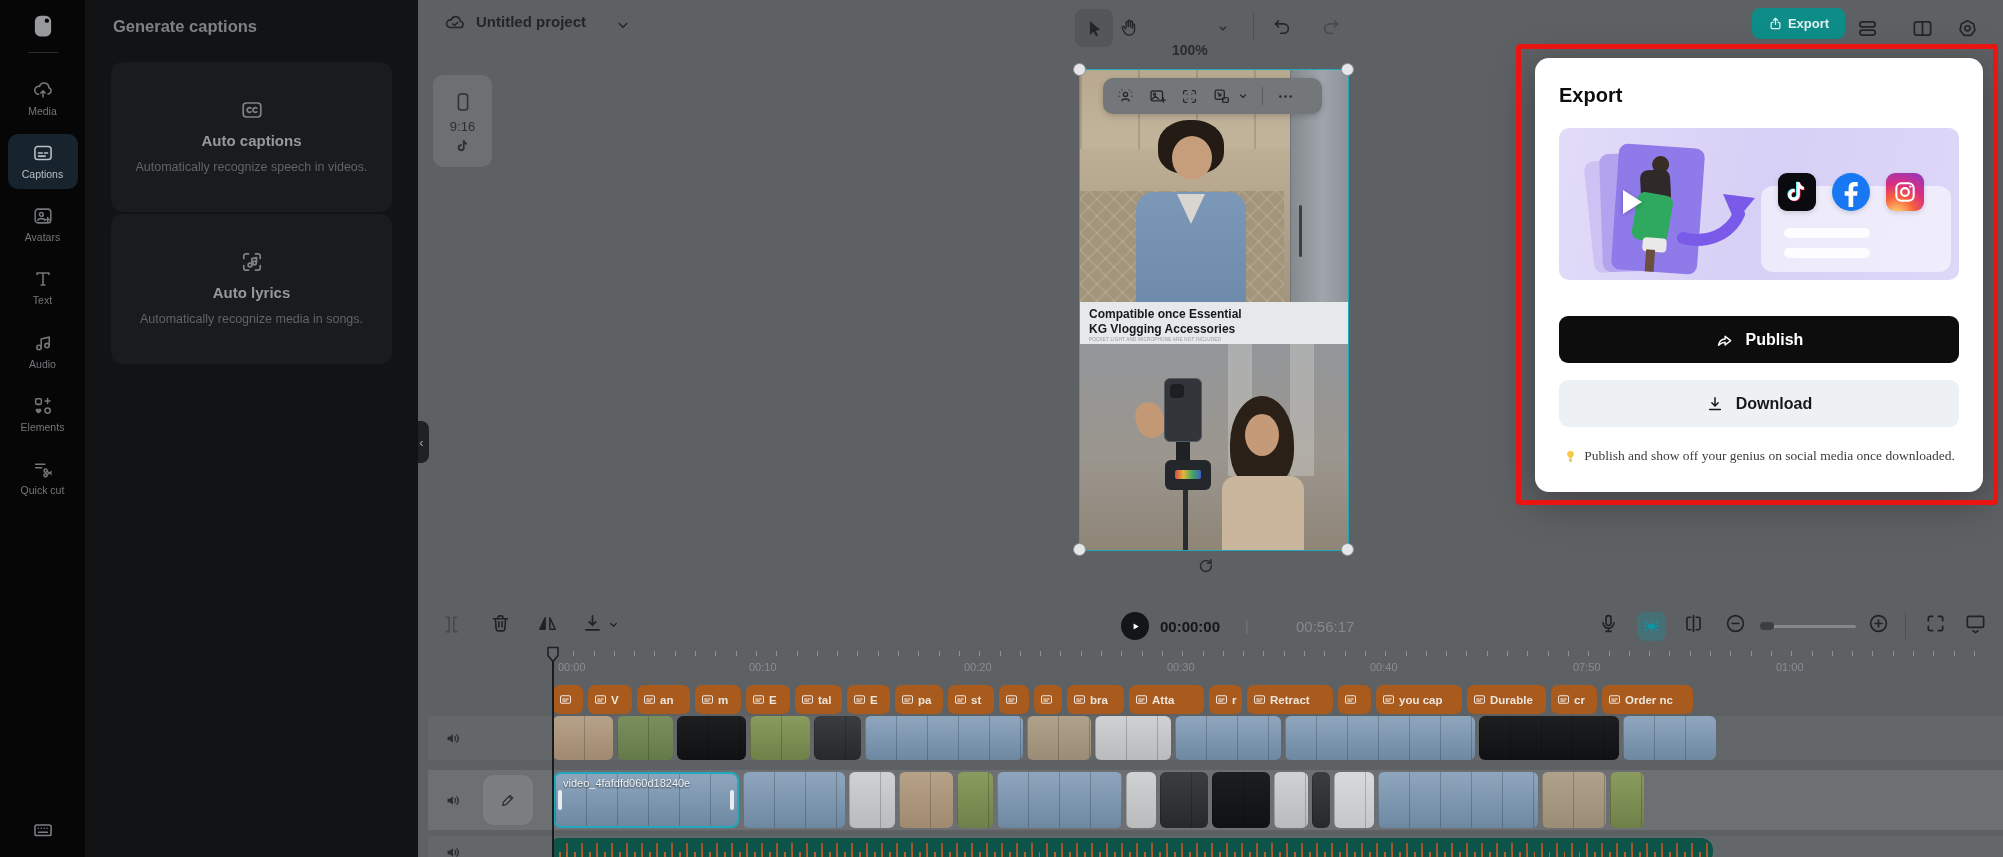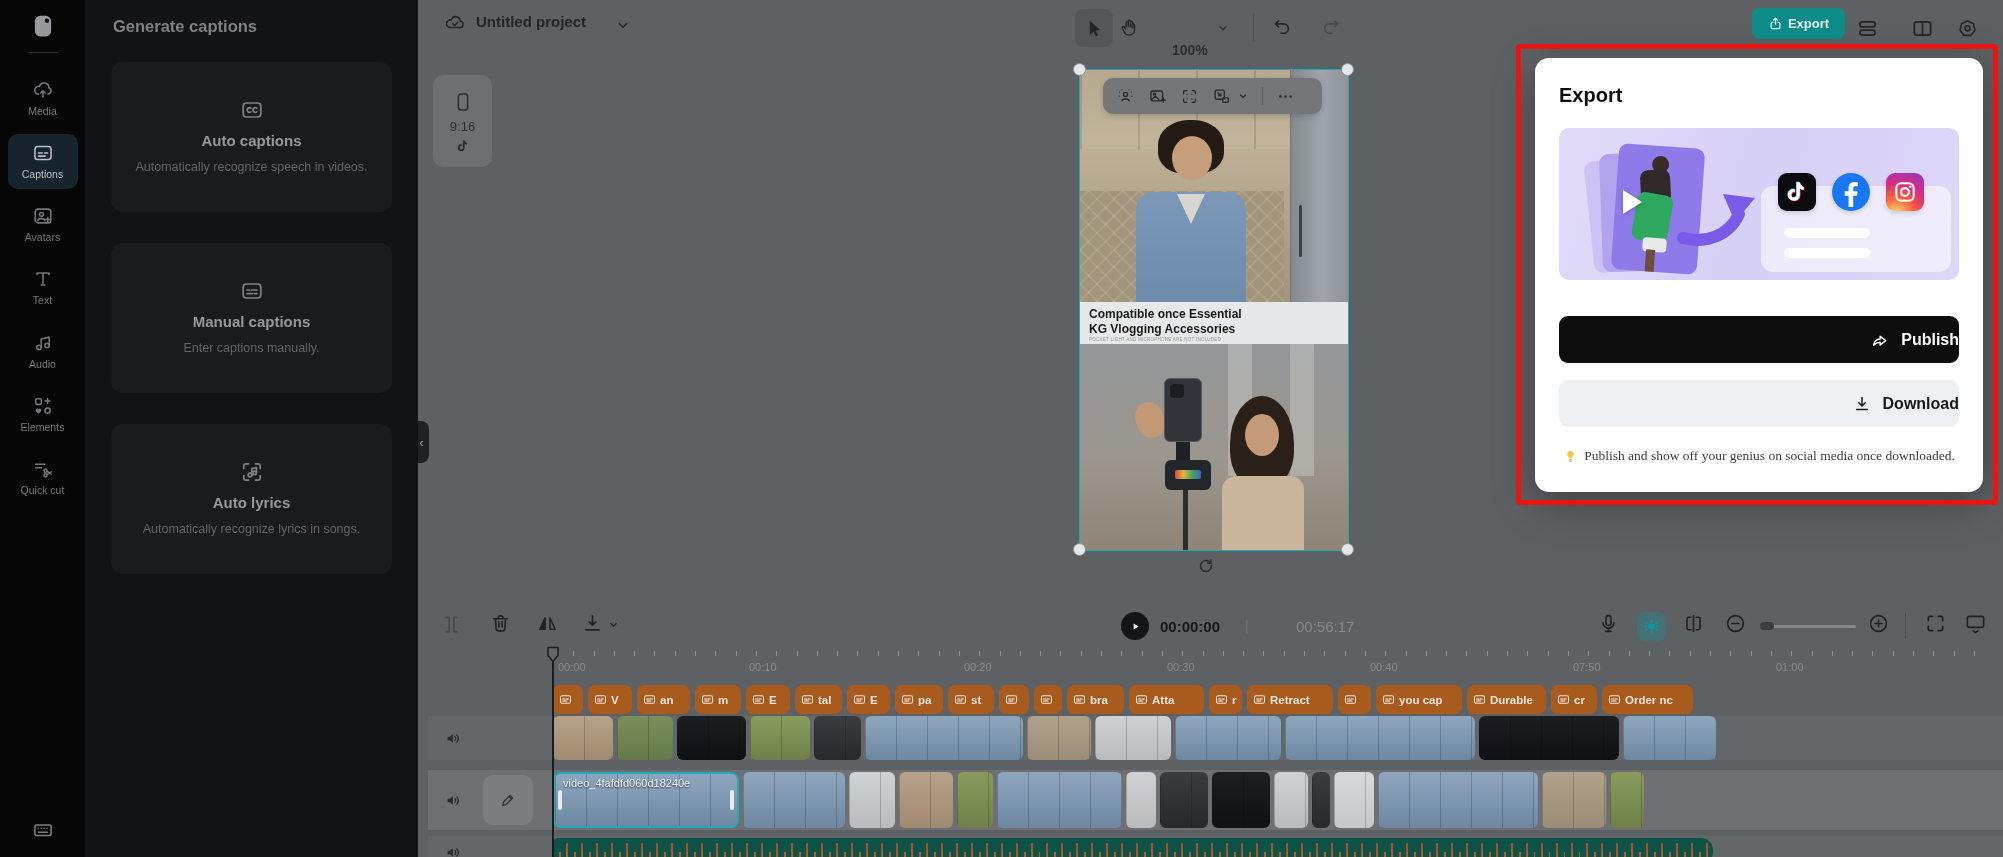--- a/index.html
+++ b/index.html
@@ -14,21 +14,21 @@
   #logo{margin-top:12px;color:#97999d;}
   #rail-divider{width:30px;height:1px;background:#2a2c2e;margin:14px 0 10px 0;}
   .rail-item{width:70px;display:flex;flex-direction:column;align-items:center;gap:4px;padding:8px 0;margin-top:8px;border-radius:10px;color:#737679;cursor:pointer;}
   .rail-item .rlb{font-size:10.5px;line-height:1.25;text-align:center;max-width:56px;}
   .rail-item.active{background:#17242e;color:#b9bfc5;}
   #rail-kbd{margin-top:auto;margin-bottom:16px;color:#7b7e82;}
 
   
   #panel{left:85px;top:0;width:333px;height:857px;background:#121314;z-index:4;}
   #panel-title{position:absolute;left:28px;top:17px;font-size:16.5px;font-weight:700;color:#7e8185;}
-  #cards{position:absolute;left:26px;top:62px;width:281px;display:flex;flex-direction:column;gap:31px;}
+  #cards{position:absolute;left:26px;top:62px;width:281px;display:flex;flex-direction:column;gap:2px;}
   .card{background:#1a1b1d;border-radius:12px;height:150px;display:flex;flex-direction:column;align-items:center;justify-content:center;padding:0 22px;cursor:pointer;}
   .card .cic{color:#7f8286;margin-bottom:10px;}
   .card .ctt{font-size:15px;font-weight:700;color:#95989c;margin-bottom:9px;}
   .card .cds{font-size:12.5px;color:#606367;text-align:center;line-height:1.5;}
 
   
   .tb-ic{color:#232527;}
   #project-title{left:476px;top:13px;font-size:15px;font-weight:700;color:#232527;}
   #cursor-tool{left:1075px;top:9px;width:38px;height:38px;border-radius:8px;background:rgba(0,0,0,.10);display:flex;align-items:center;justify-content:center;}
   #hand-tool{left:1119px;top:17px;}
@@ -134,21 +134,21 @@
   #sc-front .p-garment{position:absolute;left:20px;top:48px;width:36px;height:48px;border-radius:8px;background:#2fa95f;transform:rotate(6deg);}
   #sc-front .p-white{position:absolute;left:30px;top:92px;width:24px;height:14px;border-radius:4px;background:#e9e9e9;}
   #sc-front .p-leg{position:absolute;left:34px;top:104px;width:9px;height:26px;background:#6b4f3e;}
   #banner-play{position:absolute;left:64px;top:62px;width:0;height:0;border-left:19px solid #ffffff;border-top:12px solid transparent;border-bottom:12px solid transparent;filter:drop-shadow(0 1px 2px rgba(0,0,0,.25));z-index:3;}
   #social-panel{position:absolute;left:202px;top:58px;width:190px;height:86px;border-radius:12px;background:rgba(255,255,255,.55);}
   .pill{position:absolute;height:10px;border-radius:5px;background:rgba(255,255,255,.85);}
   .social{position:absolute;top:45px;width:38px;height:38px;border-radius:9px;display:flex;align-items:center;justify-content:center;box-shadow:0 2px 5px rgba(0,0,0,.15);}
   #tiktok-icon{left:219px;background:#0b0b0f;}
   #facebook-icon{left:273px;border-radius:50%;background:#1877f2;}
   #instagram-icon{left:327px;background:radial-gradient(circle at 28% 110%,#fdc468 8%,#f7603d 36%,#d92e7f 62%,#9b36b7 92%);}
-  .modal-btn{position:absolute;left:24px;width:400px;height:47px;border-radius:9px;display:flex;align-items:center;justify-content:flex-end;gap:12px;font-size:16px;font-weight:600;cursor:pointer;}
+  .modal-btn{position:absolute;left:24px;width:400px;height:47px;border-radius:9px;display:flex;align-items:center;justify-content:center;gap:12px;font-size:16px;font-weight:600;cursor:pointer;}
   #publish-btn{top:258px;background:#0d0d0e;color:#ffffff;}
   #download-btn{top:322px;background:#eef1f4;color:#17181a;}
   #export-tip{left:0;top:390px;width:448px;display:flex;align-items:center;justify-content:center;gap:6px;font-family:"Liberation Serif",serif;font-size:13.5px;color:#3c3c3c;}
 </style>
 </head>
 <body>
 
 <div id="stage">
 
   <nav id="rail" class="abs">
@@ -247,38 +247,28 @@
               <rect x="3.2" y="5" width="17.6" height="14" rx="3.2"></rect>
               <path d="M11 10.2a2.3 2.3 0 1 0 0 3.6M16.8 10.2a2.3 2.3 0 1 0 0 3.6"></path>
             </svg>
           </span>
           <div class="ctt">Auto captions</div>
           <div class="cds">Automatically recognize speech in videos.</div>
         </div>
         <div class="card">
           <span class="cic">
             <svg width="24" height="24" viewBox="0 0 24 24" fill="none" stroke="currentColor" stroke-width="1.7" stroke-linecap="round" stroke-linejoin="round">
-              <rect x="3.2" y="5" width="17.6" height="14" rx="3.2"></rect>
-              <path d="M7 11h2.4M11.4 11H17M7 14.6h5.6M14.6 14.6H17"></path>
-            </svg>
-          </span>
-          <div class="ctt">Manual captions</div>
-          <div class="cds">Enter captions manually.</div>
-        </div>
-        <div class="card">
-          <span class="cic">
-            <svg width="24" height="24" viewBox="0 0 24 24" fill="none" stroke="currentColor" stroke-width="1.7" stroke-linecap="round" stroke-linejoin="round">
               <path d="M8.5 3.8H6A2.2 2.2 0 0 0 3.8 6v2.5M15.5 3.8H18A2.2 2.2 0 0 1 20.2 6v2.5M3.8 15.5V18A2.2 2.2 0 0 0 6 20.2h2.5M20.2 15.5V18a2.2 2.2 0 0 1-2.2 2.2h-2.5"></path>
               <circle cx="10" cy="15" r="1.9"></circle>
               <path d="M11.9 15V8.6l4.6-1.1v5"></path>
               <circle cx="14.6" cy="12.9" r="1.7"></circle>
             </svg>
           </span>
           <div class="ctt">Auto lyrics</div>
-          <div class="cds">Automatically recognize lyrics in songs.</div>
+          <div class="cds">Automatically recognize media in songs.</div>
         </div>
       </div>
   </section>
   <div id="collapse-tab" class="abs">‹</div>
 
   <div class="abs tb-ic" style="left:444px;top:12px;">
     <svg width="22" height="22" viewBox="0 0 24 24" fill="none" stroke="currentColor" stroke-width="1.7" stroke-linecap="round" stroke-linejoin="round">
         <path d="M7 17a4.2 4.2 0 1 1 .9-8.3A5 5 0 0 1 17.7 10a3.5 3.5 0 0 1-.9 7H7z"></path>
         <path d="M9.6 12.9l1.9 1.9 3.4-3.4"></path>
       </svg>

